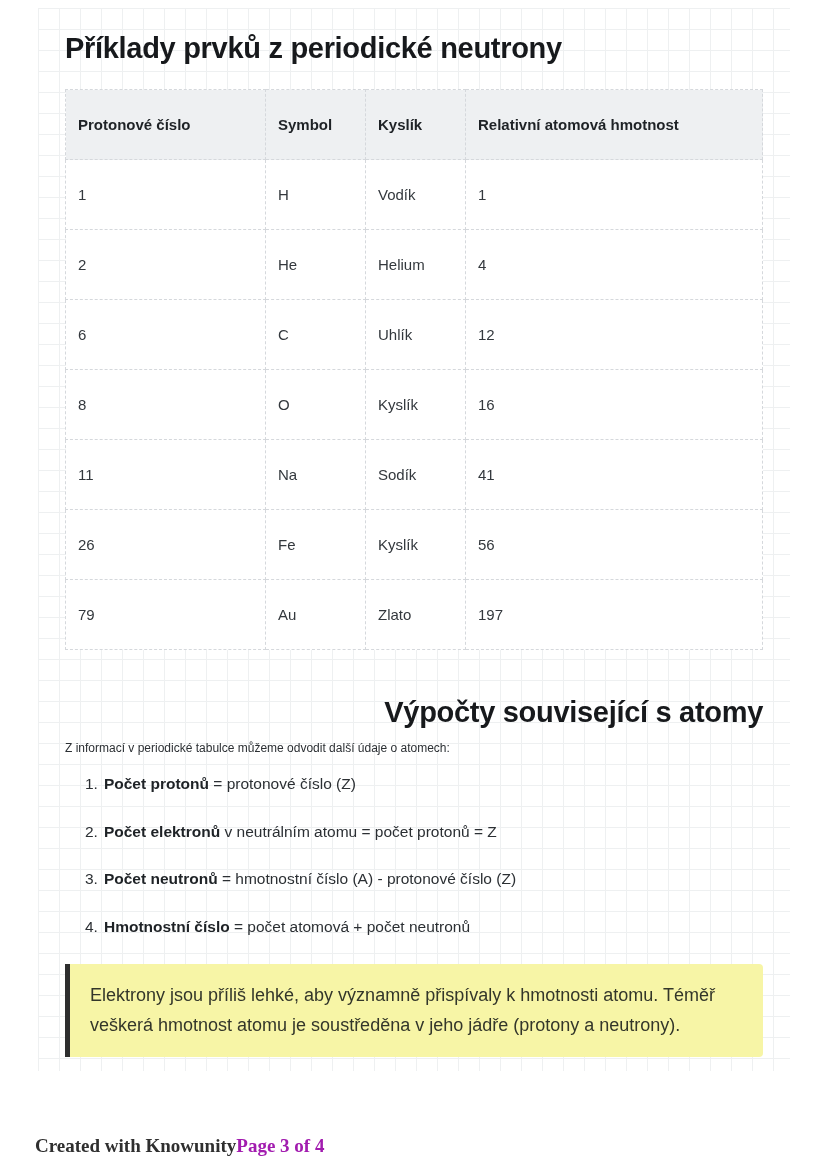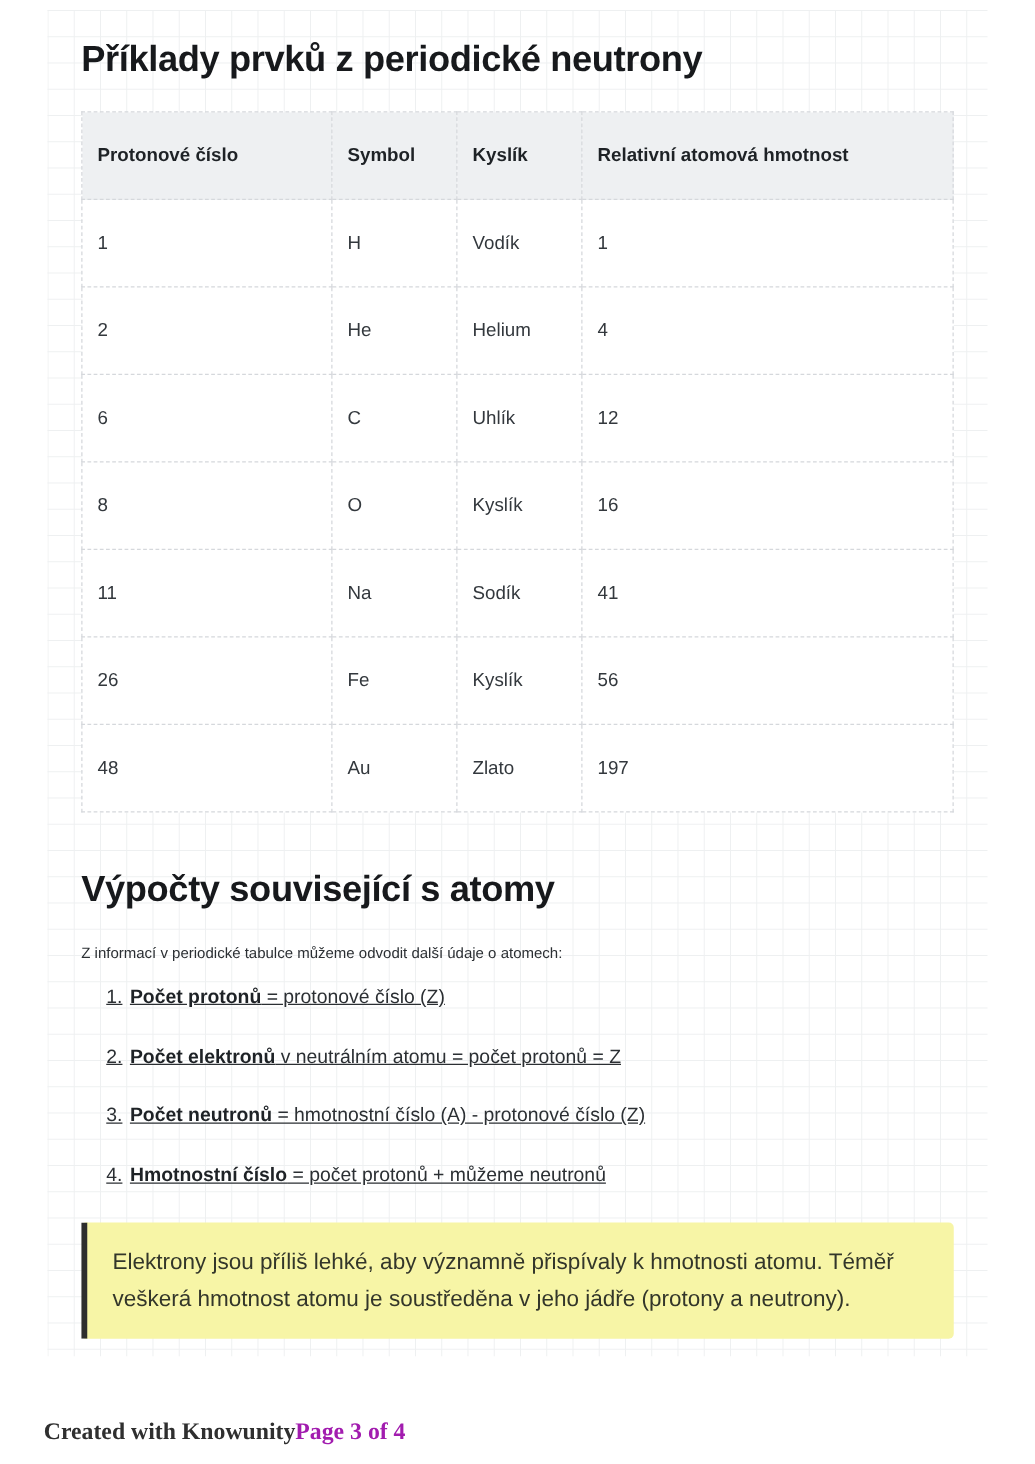--- a/index.html
+++ b/index.html
@@ -29,21 +29,21 @@
 
   h1, h2 {
     font-size: 29px;
     line-height: 1.15;
     font-weight: 700;
     color: #17191c;
     margin: 0;
     letter-spacing: -0.3px;
   }
   h1 { margin-bottom: 24px; }
-  h2 { margin-top: 46px; margin-bottom: 24px; }
+  h2 { margin-top: 46px; margin-bottom: 10px; text-align: right; }
 
   
   table.elements {
     width: 100%;
     border-collapse: collapse;
     table-layout: fixed;
     background: transparent;
   }
   table.elements col.c1 { width: 200px; }
   table.elements col.c2 { width: 100px; }
@@ -64,21 +64,21 @@
     color: #1e2226;
   }
 
   .intro {
     font-size: 12px;
     line-height: 1.45;
     color: #2b2f33;
     margin: 0 0 16px 0;
   }
 
-  .num-list { margin: 6px 0 0 20px; text-decoration: underline; }
+  .num-list { margin: 6px 0 0 20px; }
   .list-item {
     font-size: 15.5px;
     line-height: 1.4;
     color: #2b2f33;
     margin-bottom: 26px;
   }
   .li-marker { margin-right: 6px; }
   .list-item strong { font-weight: 700; color: #1e2226; }
 
   .callout {
@@ -163,37 +163,37 @@
         <td>Sodík</td>
         <td>41</td>
       </tr>
       <tr>
         <td>26</td>
         <td>Fe</td>
         <td>Kyslík</td>
         <td>56</td>
       </tr>
       <tr>
-        <td>48</td>
+        <td>79</td>
         <td>Au</td>
         <td>Zlato</td>
         <td>197</td>
       </tr>
     </tbody>
   </table>
 
   <h2>Výpočty související s atomy</h2>
 
   <p class="intro">Z informací v periodické tabulce můžeme odvodit další údaje o atomech:</p>
 
   <div class="num-list">
     <div class="list-item"><span class="li-marker">1.</span><strong>Počet protonů</strong><span> = protonové číslo (Z)</span></div>
     <div class="list-item"><span class="li-marker">2.</span><strong>Počet elektronů</strong><span> v neutrálním atomu = počet protonů = Z</span></div>
     <div class="list-item"><span class="li-marker">3.</span><strong>Počet neutronů</strong><span> = hmotnostní číslo (A) - protonové číslo (Z)</span></div>
-    <div class="list-item"><span class="li-marker">4.</span><strong>Hmotnostní číslo</strong><span> = počet protonů + můžeme neutronů</span></div>
+    <div class="list-item"><span class="li-marker">4.</span><strong>Hmotnostní číslo</strong><span> = počet atomová + počet neutronů</span></div>
   </div>
 
   <div class="callout">
     <p>Elektrony jsou příliš lehké, aby významně přispívaly k hmotnosti atomu. Téměř veškerá hmotnost atomu je soustředěna v jeho jádře (protony a neutrony).</p>
   </div>
 
 </div>
 
 <div class="footer">
   <span class="footer-left">Created with Knowunity</span>

